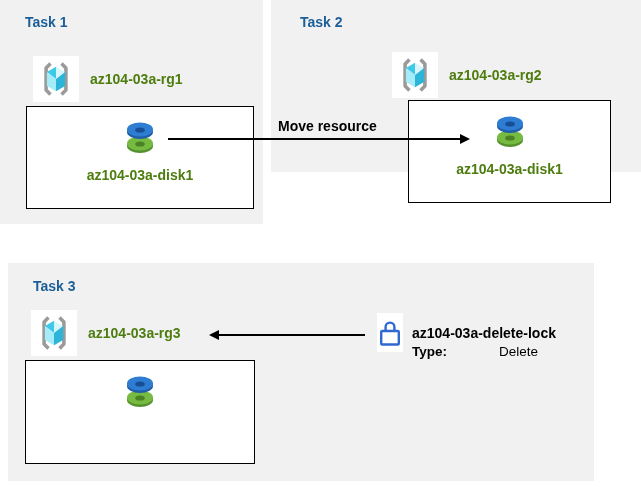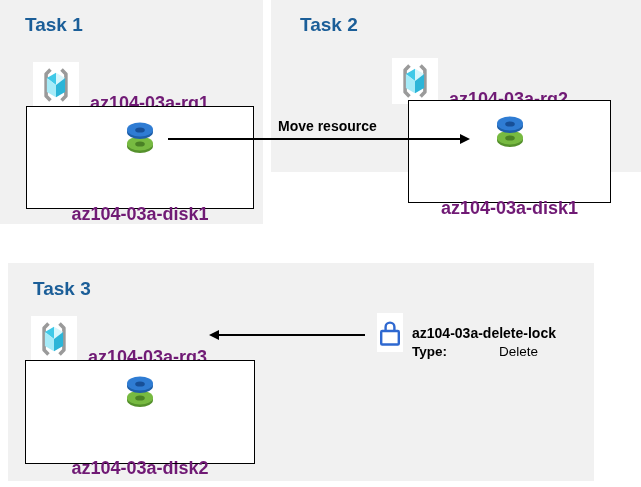--- a/index.html
+++ b/index.html
@@ -9,43 +9,42 @@
     background:#ffffff;
     font-family:"Liberation Sans", sans-serif;
     overflow:hidden;
   }
   .panel{
     position:absolute;
     background:#f1f1f1;
   }
   .task-title{
     position:absolute;
-    font-size:19px;
+    font-size:14px;
     font-weight:bold;
     color:#1b5e98;
     white-space:nowrap;
   }
   .rg-row{
     position:absolute;
     display:flex;
     align-items:center;
     gap:11px;
   }
   .icon-patch{
     width:46px;height:46px;
     background:#ffffff;
     display:flex;align-items:center;justify-content:center;
     flex:0 0 auto;
   }
   .res-name{
-    font-size:18px;
+    font-size:14px;
     font-weight:bold;
-    color:#701a75;
-    white-space:nowrap;
-    margin-top:37px;
+    color:#4d7c0f;
+    white-space:nowrap;
   }
   .res-box{
     position:absolute;
     background:#ffffff;
     border:1.5px solid #000000;
     box-sizing:border-box;
     display:flex;
     flex-direction:column;
     align-items:center;
     padding-top:13px;
@@ -179,21 +178,20 @@
         </svg>
     </span>
     <span class="res-name">az104-03a-rg3</span>
   </div>
   <div class="res-box" style="left:25px;top:360px;width:230px;height:104px;">
     <span>
       <svg width="36" height="34" viewBox="0 0 36 34">
           <use href="#disk-stack"></use>
         </svg>
     </span>
-    <span class="res-name">az104-03a-disk2</span>
   </div>
 
   <div class="arrow-head-left" style="left:209px;top:329.5px;"></div>
   <div class="arrow-line" style="left:218px;top:334px;width:147px;"></div>
   <div class="lock-patch">
     <svg width="22" height="28" viewBox="0 0 22 28">
         <use href="#padlock"></use>
       </svg>
   </div>
   <div class="lock-text lock-name" style="left:412px;top:324px;text-align:center;">az104-03a-delete-lock</div>

